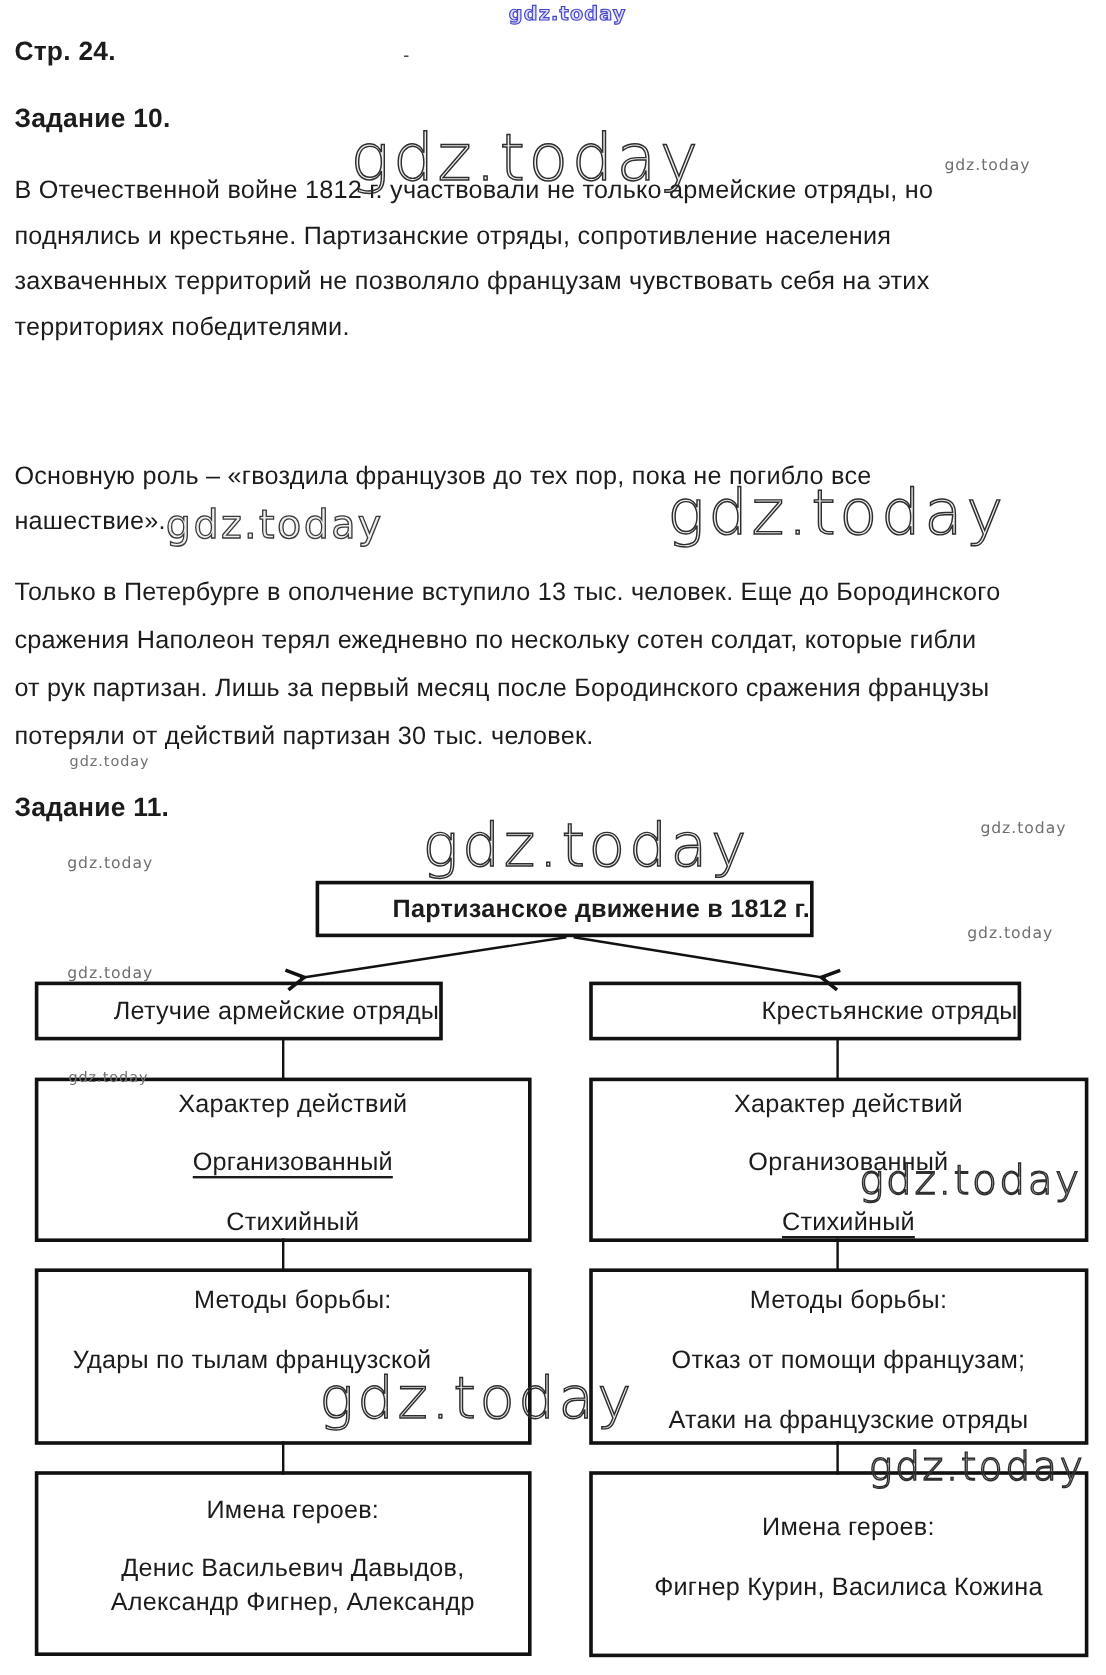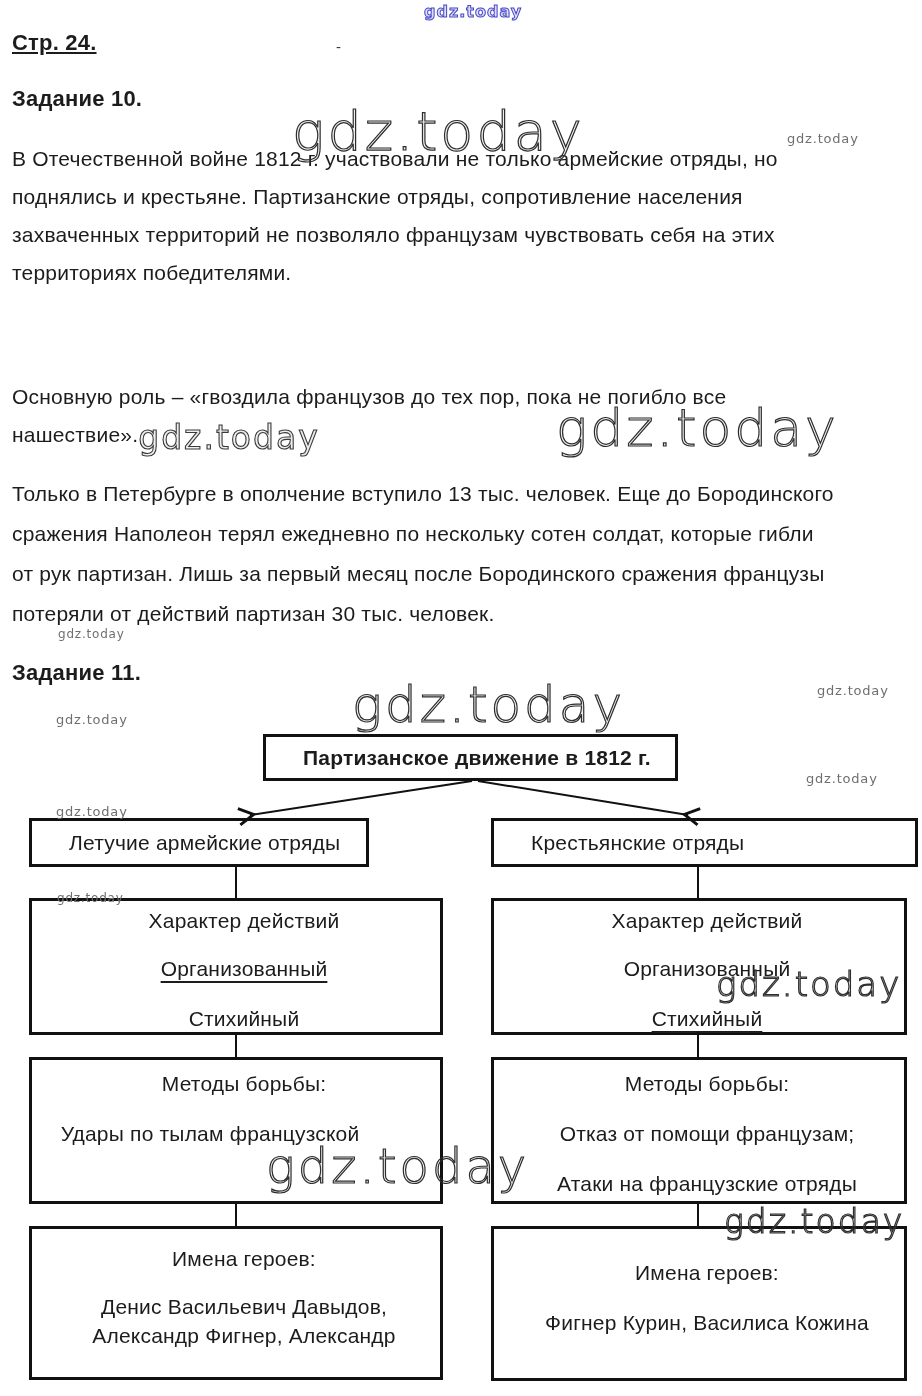--- a/index.html
+++ b/index.html
@@ -22,21 +22,21 @@
   .wm-small { color:#6f6f6f; font-size:13px; letter-spacing:0.8px; }
   .wm-blue { font-size:16px; letter-spacing:1px; color:rgba(70,70,200,0.18); -webkit-text-stroke:1px #4646c8; font-weight:bold; }
   .wm-inline { display:inline-block; font-size:33px; letter-spacing:2px;
     color:rgba(40,40,40,0.08); -webkit-text-stroke:1.1px #3a3a3a;
     vertical-align:-7px; line-height:0; font-family:"DejaVu Sans", sans-serif; }
   
   .box {
     position:absolute; border:3px solid #111111; background:transparent;
     box-sizing:border-box; font-size:21px; letter-spacing:0.2px;
   }
-  .box.center { display:flex; align-items:center; justify-content:flex-start;padding-left:37px; }
+  .box.center { display:flex; align-items:center; justify-content:flex-end;padding-left:37px; }
   .box.bold { font-weight:bold; }
   .bl { position:absolute; left:0; right:0; text-align:center; white-space:nowrap; font-size:21px;margin-left:16px; }
   .ul { text-decoration:underline; text-decoration-thickness:2px; text-underline-offset:5px; }
   .shift-l { transform:translateX(-34px); }
   .shift-s { transform:translateX(-6px); }
   svg.connectors { position:absolute; left:0; top:0; z-index:2; pointer-events:none; }
 </style>
 </head>
 <body>
 
@@ -50,21 +50,21 @@
   <div class="wm wm-outline" style="left:352px; top:676px; font-size:50px;">gdz.today</div>
   <div class="wm wm-small" style="left:817px; top:683px;">gdz.today</div>
   <div class="wm wm-small" style="left:56px; top:712px;">gdz.today</div>
   <div class="wm wm-small" style="left:806px; top:771px;">gdz.today</div>
   <div class="wm wm-small" style="left:56px; top:804px;">gdz.today</div>
   <div class="wm wm-small" style="left:57px; top:891px; font-size:12px;">gdz.today</div>
   <div class="wm wm-outline" style="left:716px; top:964px; font-size:34px; letter-spacing:2px;">gdz.today</div>
   <div class="wm wm-outline" style="left:266px; top:1138px; font-size:48px;">gdz.today</div>
   <div class="wm wm-outline" style="left:724px; top:1202px; font-size:33px; letter-spacing:2px;">gdz.today</div>
 
-  <div class="heading" style="top:30px;text-decoration:underline;">Стр. 24.</div>
+  <div class="heading" style="top:30px;">Стр. 24.</div>
   <div class="stray" style="left:336px; top:38px;">-</div>
 
   <div class="heading" style="top:86px;">Задание 10.</div>
 
   <div class="para" style="top:140px;">
     <div class="line">В Отечественной войне 1812 г. участвовали не только армейские отряды, но</div>
     <div class="line">поднялись и крестьяне. Партизанские отряды, сопротивление населения</div>
     <div class="line">захваченных территорий не позволяло французам чувствовать себя на этих</div>
     <div class="line">территориях победителями.</div>
   </div>
@@ -100,21 +100,21 @@
     <line x1="698" y1="1201" x2="698" y2="1229" stroke="#111111" stroke-width="2"></line>
   </svg>
 
   <div class="box center bold" style="left:263px; top:734px; width:415px; height:47px;">
     <span>Партизанское движение в 1812 г.</span>
   </div>
 
   <div class="box center" style="left:29px; top:818px; width:340px; height:49px;">
     <span>Летучие армейские отряды</span>
   </div>
-  <div class="box center" style="left:491px; top:818px; width:427px; height:49px;">
+  <div class="box center" style="left:491px; top:818px; width:360px; height:49px;">
     <span>Крестьянские отряды</span>
   </div>
 
   <div class="box" style="left:29px; top:898px; width:414px; height:137px;">
     <div class="bl" style="top:8px;">Характер действий</div>
     <div class="bl" style="top:56px;"><span class="ul">Организованный</span></div>
     <div class="bl" style="top:106px;">Стихийный</div>
   </div>
   <div class="box" style="left:491px; top:898px; width:416px; height:137px;">
     <div class="bl" style="top:8px;">Характер действий</div>

